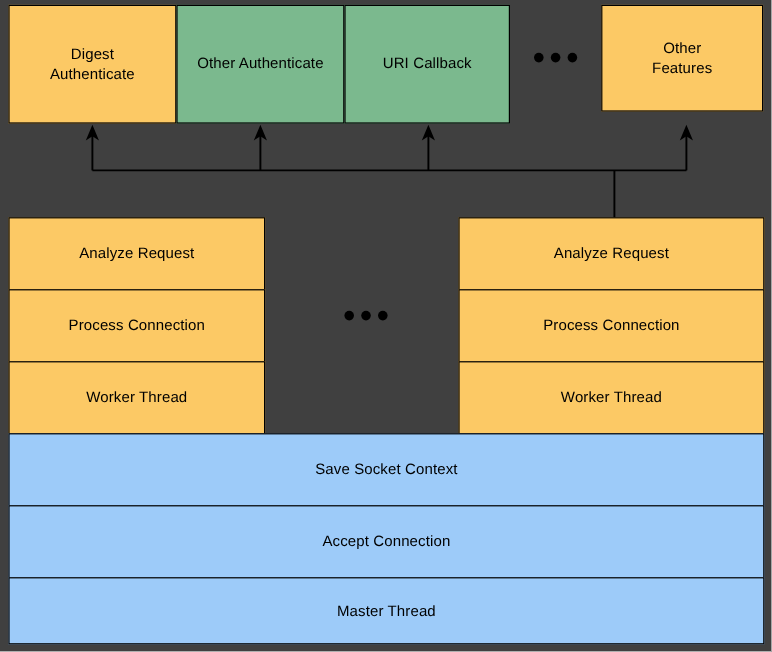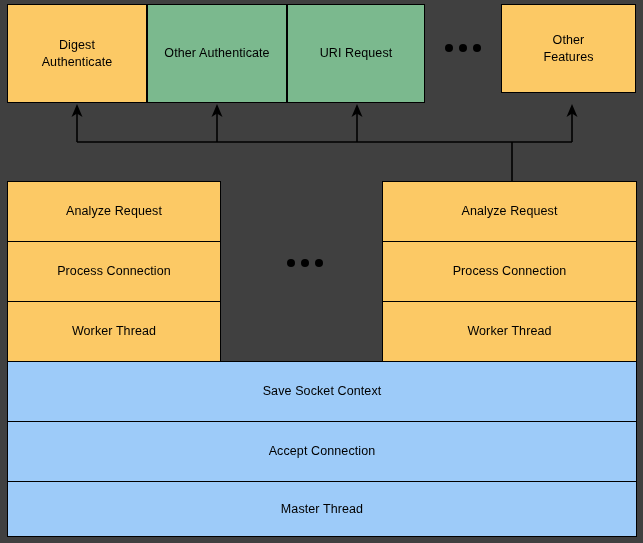--- a/index.html
+++ b/index.html
@@ -85,21 +85,21 @@
 </head>
 <body>
 
 <div id="diagram">
 
   <div class="box orange" id="feat-digest">Digest
 Authenticate</div>
 
   <div class="box green" id="feat-userauth">Other Authenticate</div>
 
-  <div class="box green" id="feat-uricallback">URI Request</div>
+  <div class="box green" id="feat-uricallback">URI Callback</div>
 
   <div class="ellipsis" id="ellipsis-top">
     <i></i>
     <i></i>
     <i></i>
   </div>
 
   <div class="box orange" id="feat-other">Other
 Features</div>
 

